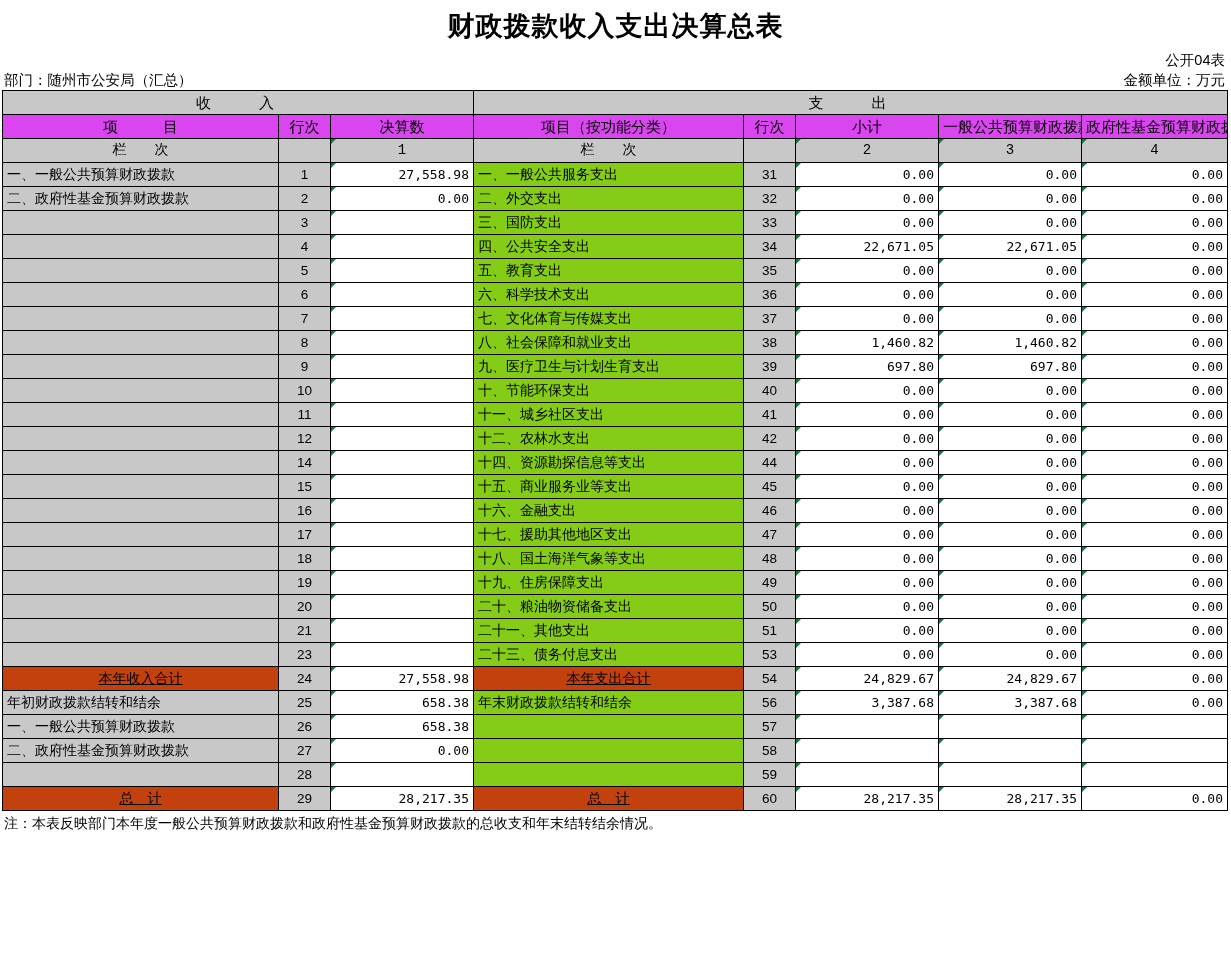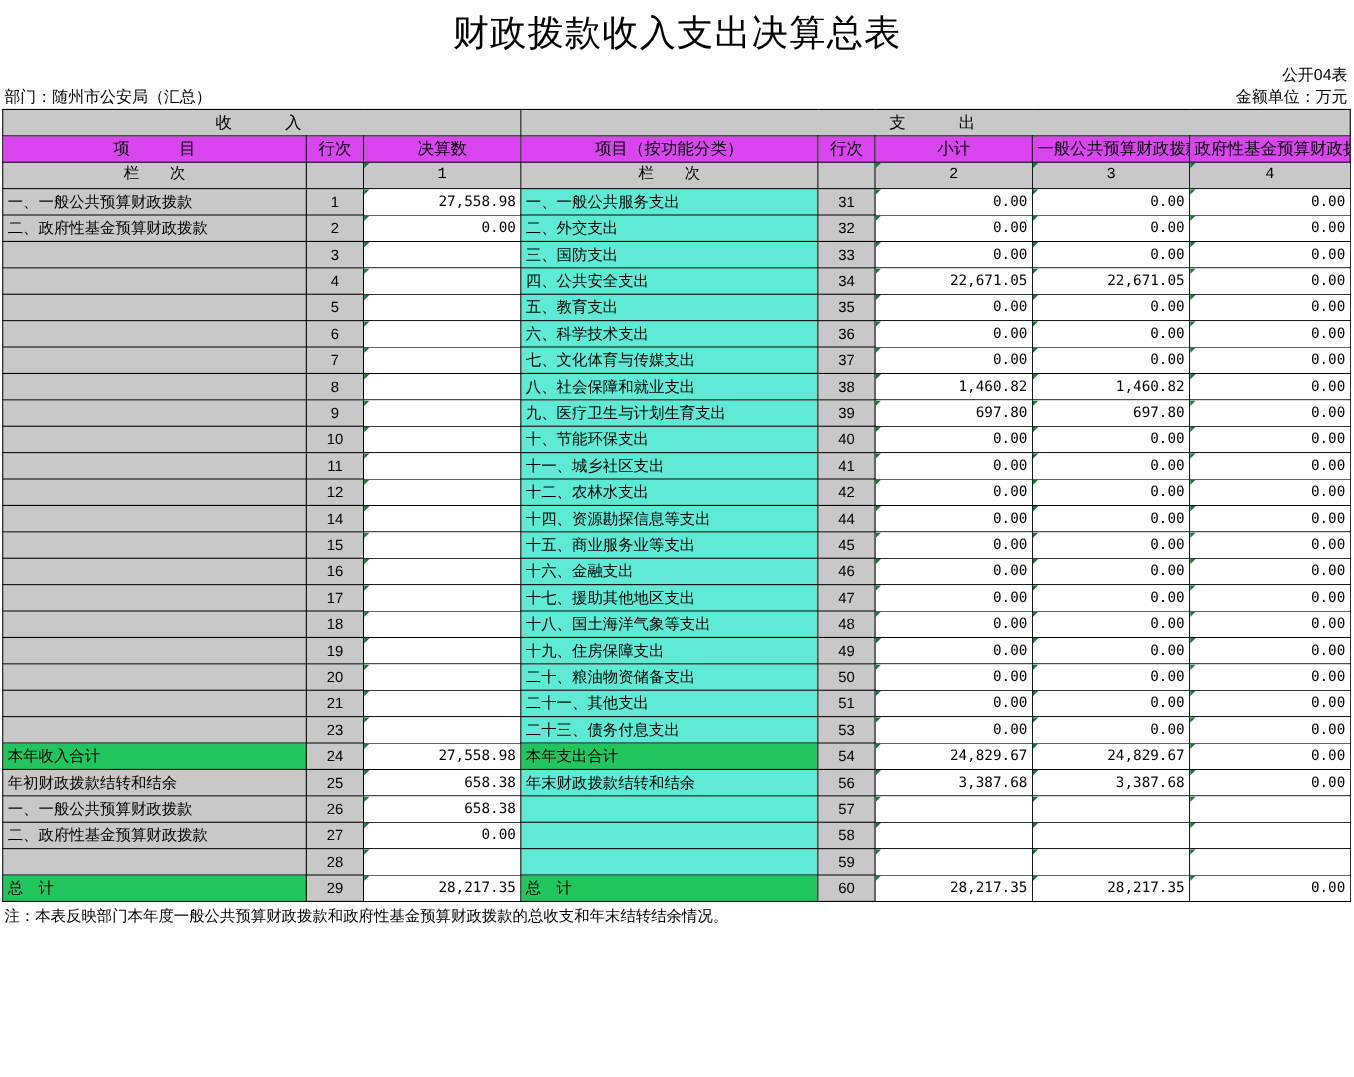--- a/index.html
+++ b/index.html
@@ -15,22 +15,22 @@
     overflow: hidden;
   }
   .sheet {
     position: relative;
     width: 1231px;
     height: 979px;
     box-sizing: border-box;
   }
   .title {
     text-align: center;
-    font-size: 33px;
-    font-weight: normal;
+    font-size: 27px;
+    font-weight: bold;
     letter-spacing: 1px;
     padding-top: 8px;
     padding-bottom: 6px;
     font-family: "DejaVu Serif", "Liberation Serif", serif;
   }
   .meta-row {
     display: flex;
     justify-content: space-between;
     font-size: 14.5px;
     line-height: 20px;
@@ -91,25 +91,27 @@
   .cell-num {
     text-align: right;
     background: #ffffff;
     font-family: "DejaVu Sans Mono", "Liberation Mono", monospace;
     font-size: 13px;
     padding-right: 6px;
   }
   .cell-num.blank { background: #ffffff; }
   .cell-exp-label {
     text-align: left;
-    background: #5eead4;
+    background: #84cc16;
   }
   .total-label {
+    text-align: center;
     font-weight: bold;
-    background: #22c55e;
+    background: #c2410c;
+    text-decoration: underline;
   }
   .bold { font-weight: bold; }
   .mark {
     position: relative;
   }
   .mark::before {
     content: "";
     position: absolute;
     top: 0; left: 0;
     border-top: 5px solid #0b7a3b;

